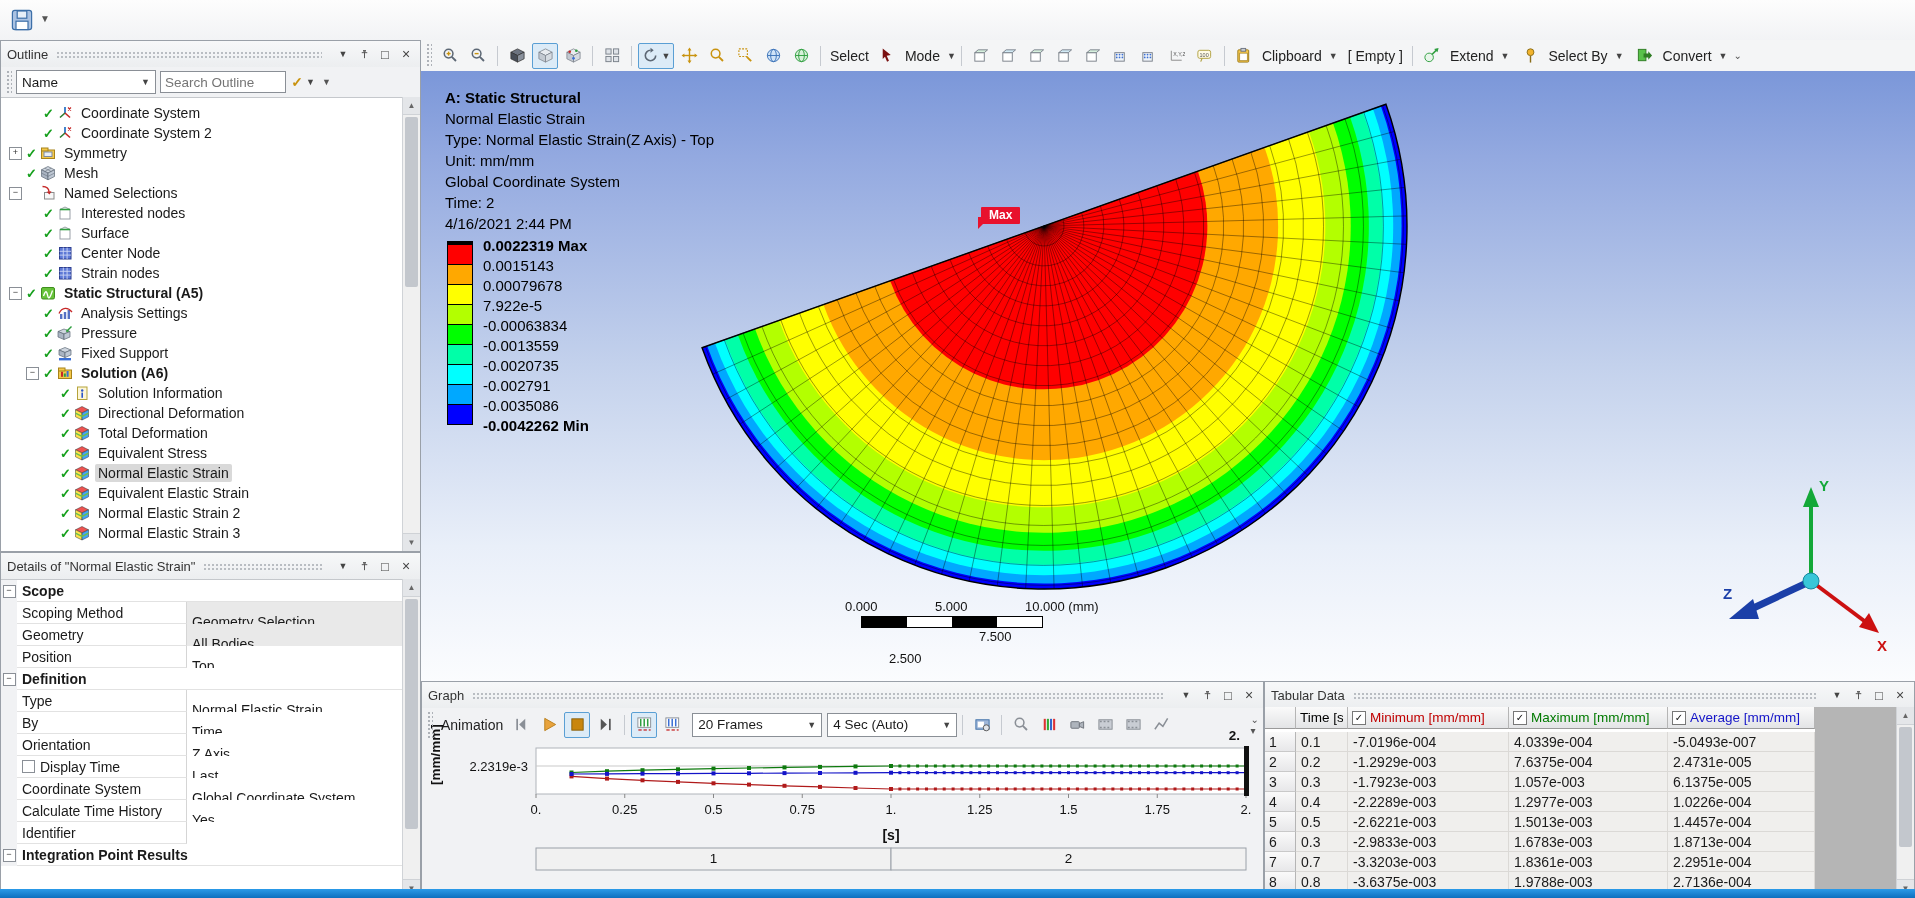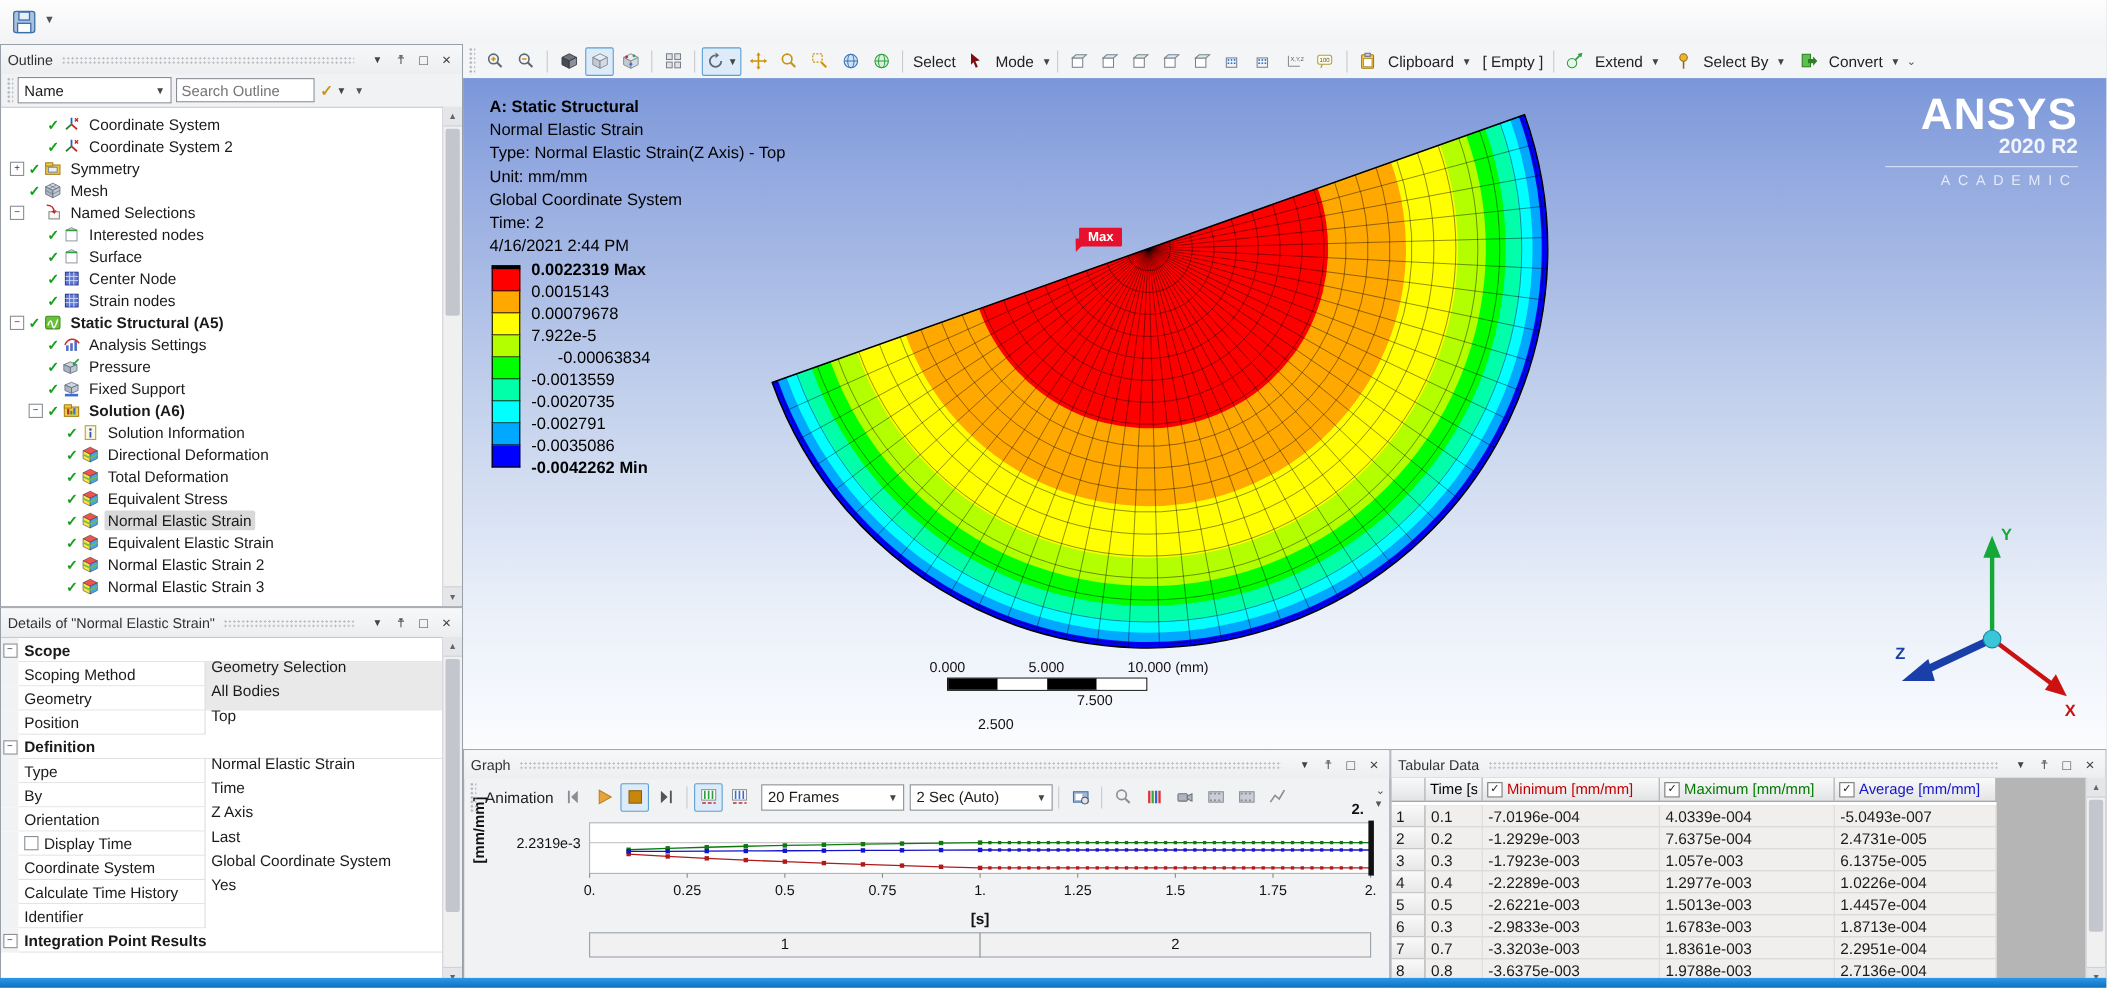--- a/index.html
+++ b/index.html
@@ -33,21 +33,21 @@
   .titem.sel .tlabel2{background:#d9d9d9;border-radius:2px;}
   
   .vscroll{background:#f0f0f0;border-left:1px solid #d0d3d7;}
   .sbtn{height:17px;display:flex;align-items:center;justify-content:center;font-size:8px;color:#606archive5;color:#666;background:#e4e6e9;border-bottom:1px solid #cfd2d6;}
   .sthumb{position:absolute;left:2px;right:2px;background:#c3c7cd;border-radius:2px;}
   
   .drow{display:flex;height:22px;box-sizing:border-box;font-size:14px;}
   .dgut{width:16px;flex:none;background:#f1f2f4;display:flex;align-items:center;justify-content:center;}
   .gexp{width:11px;height:11px;border:1px solid #8a8f96;background:#fff;font-size:9px;line-height:9px;text-align:center;color:#333;}
   .dlabel{width:170px;flex:none;background:#fff;border-right:1px solid #d5d5d5;border-bottom:1px solid #e2e2e2;padding:2px 5px;box-sizing:border-box;display:flex;align-items:center;}
-  .dvalue{flex:1;background:#fff;border-bottom:1px solid #e2e2e2;padding:12px 5px;box-sizing:border-box;display:flex;align-items:flex-end;}
+  .dvalue{flex:1;background:#fff;border-bottom:1px solid #e2e2e2;padding:12px 5px;box-sizing:border-box;display:flex;align-items:flex-start;}
   .dvalue.shaded{background:#e9e9e9;}
   .drow.group .glabel{flex:1;background:#fff;font-weight:bold;padding:2px 5px;display:flex;align-items:center;border-bottom:1px solid #e2e2e2;}
   .cbx{width:11px;height:11px;border:1px solid #8a8f96;background:#fff;display:inline-block;margin-right:5px;flex:none;}
   
   #vcanvas{background:linear-gradient(#7b97d9 0%,#93a9e0 14%,#c3d1ec 48%,#e9eff9 78%,#fbfcfe 100%);overflow:hidden;}
   #vheader div{font-size:15px;line-height:21px;color:#000;}
   #vheader div:first-child{font-weight:bold;}
   #legend{width:230px;}
   .lband{position:absolute;left:0;width:26px;border:1px solid #000;border-top:none;box-sizing:border-box;}
   .llabel{position:absolute;left:36px;font-size:15px;color:#000;white-space:nowrap;}
@@ -811,21 +811,21 @@
         <div class="lband" style="top:64px;height:20px;background:#b3ff00;"></div>
         <div class="lband" style="top:84px;height:20px;background:#00ff00;"></div>
         <div class="lband" style="top:104px;height:20px;background:#00ffa8;"></div>
         <div class="lband" style="top:124px;height:20px;background:#00ffff;"></div>
         <div class="lband" style="top:144px;height:20px;background:#00a8ff;"></div>
         <div class="lband" style="top:164px;height:20px;background:#0000ff;"></div>
         <div class="llabel b" style="top:-4px;">0.0022319 Max</div>
         <div class="llabel" style="top:16px;">0.0015143</div>
         <div class="llabel" style="top:36px;">0.00079678</div>
         <div class="llabel" style="top:56px;">7.922e-5</div>
-        <div class="llabel" style="top:76px;margin-left:24px;">-0.00063834</div>
+        <div class="llabel" style="top:76px;">-0.00063834</div>
         <div class="llabel" style="top:96px;">-0.0013559</div>
         <div class="llabel" style="top:116px;">-0.0020735</div>
         <div class="llabel" style="top:136px;">-0.002791</div>
         <div class="llabel" style="top:156px;">-0.0035086</div>
         <div class="llabel b" style="top:176px;">-0.0042262 Min</div>
       </div>
 
     <div id="maxtag" class="abs" style="left:560px;top:136px;">
       <span>Max</span>
     </div>
@@ -837,26 +837,20 @@
       <div id="rbar" style="left:40px;top:17px;">
         <div style="background:#000;"></div>
           <div style="background:#fff;"></div>
           <div style="background:#000;"></div>
           <div style="background:#fff;"></div>
       </div>
       <span class="rlbl" style="left:68px;top:30px;margin-top:22px;">2.500</span>
       <span class="rlbl" style="left:158px;top:30px;">7.500</span>
     </div>
 
-    <div id="logo" class="abs" style="right:26px;top:14px;width:175px;">
-      <div class="brand">ANSYS</div>
-      <div class="rel">2020 R2</div>
-      <div class="line"></div>
-      <div class="ed">ACADEMIC</div>
-    </div>
 
     <svg class="abs" style="left:1300px;top:400px;" width="180" height="190">
       <line x1="90" y1="110" x2="90" y2="32" stroke="#13a838" stroke-width="4"></line>
       <polygon points="90,16 82,36 98,36" fill="#13a838"></polygon>
       <line x1="90" y1="110" x2="26" y2="140" stroke="#1b3fa8" stroke-width="7"></line>
       <polygon points="8,148 32,128 38,148" fill="#1b3fa8"></polygon>
       <line x1="90" y1="110" x2="146" y2="152" stroke="#cc1111" stroke-width="4"></line>
       <polygon points="158,162 138,156 148,142" fill="#cc1111"></polygon>
       <circle cx="90" cy="110" r="8" fill="#39c6d8" stroke="#1787a0"></circle>
       <text x="98" y="20" fill="#13a838" font-size="15" font-weight="bold">Y</text>
@@ -1119,21 +1113,21 @@
             <line x1="8" y1="14.8" x2="11.5" y2="14.8"></line>
             <line x1="13.5" y1="14.8" x2="15.5" y2="14.8"></line>
           </g>
         </svg>
       </span>
     <div class="combo" style="width:118px;margin-left:6px;">
       <span>20 Frames</span>
         <span class="car">▼</span>
     </div>
     <div class="combo" style="width:118px;margin-left:5px;">
-      <span>2 Sec (Auto)</span>
+      <span>4 Sec (Auto)</span>
         <span class="car">▼</span>
     </div>
     <span class="tsep"></span>
     <span class="tbtn">
         <svg viewBox="0 0 18 18" width="17" height="17">
           <rect x="2" y="4" width="14" height="10" fill="#9fb6d8" stroke="#3d6fa8"></rect>
           <rect x="4" y="6" width="6.5" height="6" fill="#fff"></rect>
           <circle cx="13" cy="12.5" r="3.2" fill="#e0e4ea" stroke="#555"></circle>
         </svg>
       </span>

